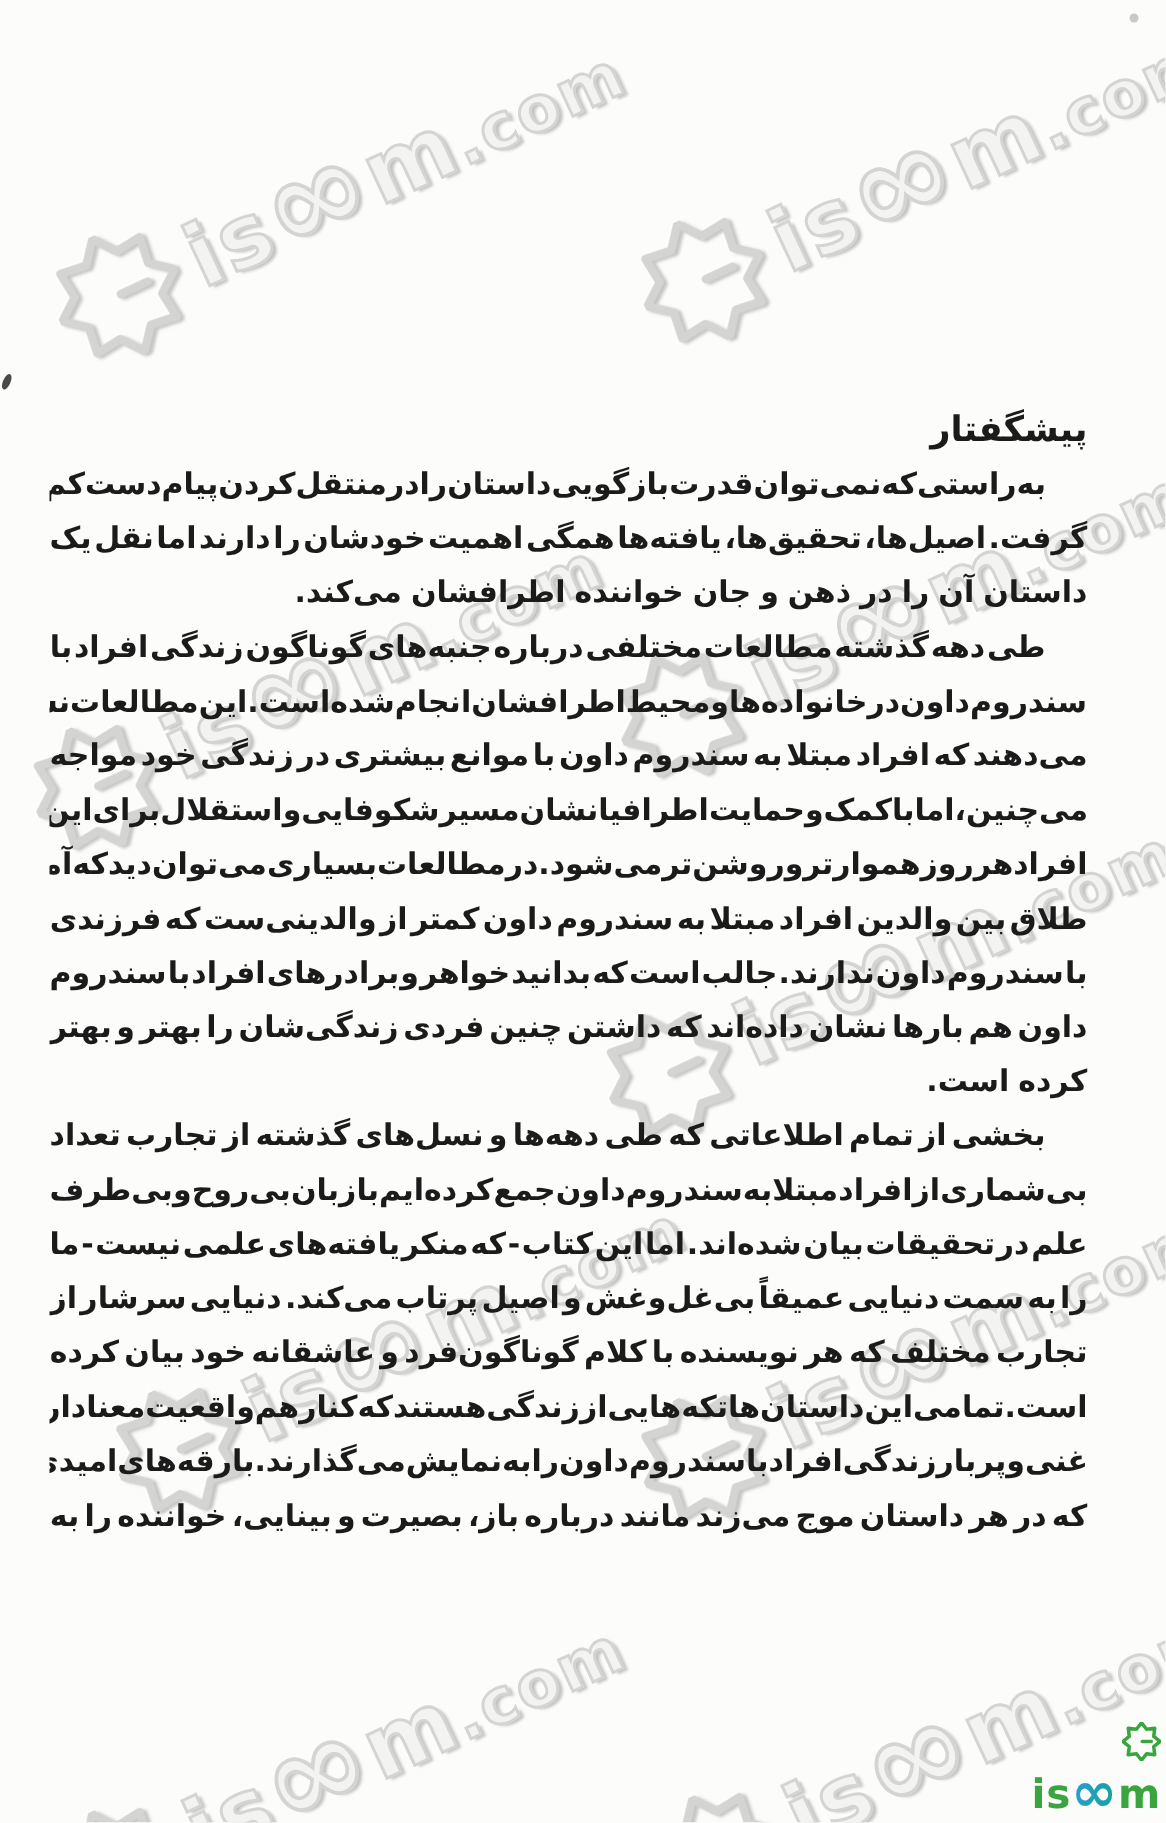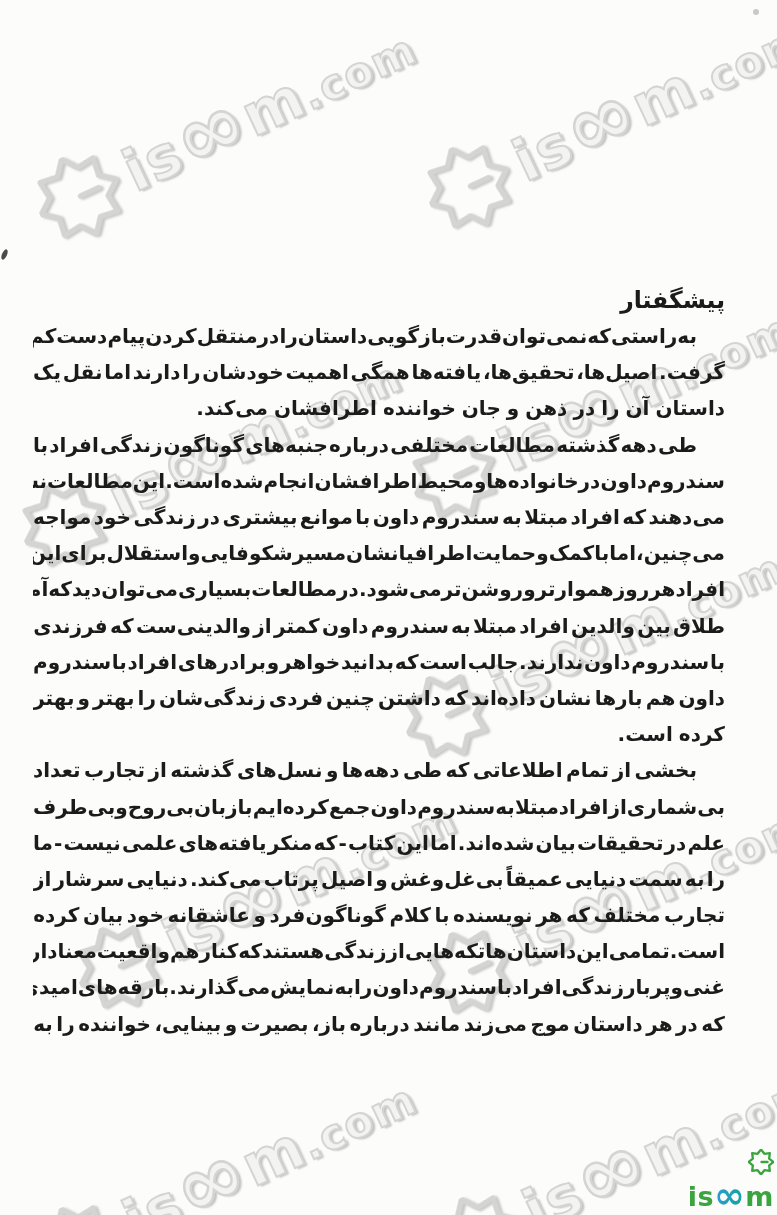--- a/index.html
+++ b/index.html
@@ -23,21 +23,21 @@
   .wm-text{
     font-weight:bold;font-size:58px;letter-spacing:2px;white-space:nowrap;
     color:#f3f3f1;-webkit-text-stroke:2px var(--wm-gray,#d4d4d2);
     text-shadow:2.5px 2.5px 2px #c3c3c1,-1px -1px 0 #ffffff;}
   .wm-oo{font-size:84px;display:inline-block;line-height:0;transform:translateY(4px);
     -webkit-text-stroke:2.5px var(--wm-gray,#d4d4d2);}
   .wm-tld{font-size:42px;}
 
   
   .content{
-    position:absolute;z-index:2;left:33px;top:282px;width:692px;
+    position:absolute;z-index:2;left:33px;top:268px;width:692px;
     direction:rtl;color:var(--ink,#1b1b1b);font-weight:bold;
   }
   .title{
     font-size:23.5px;line-height:36px;height:36px;text-align:right;
     letter-spacing:0.5px;
   }
   .para{margin:0;}
   .line{
     display:flex;justify-content:space-between;align-items:center;
     height:36.2px;overflow:hidden;font-size:20px;

